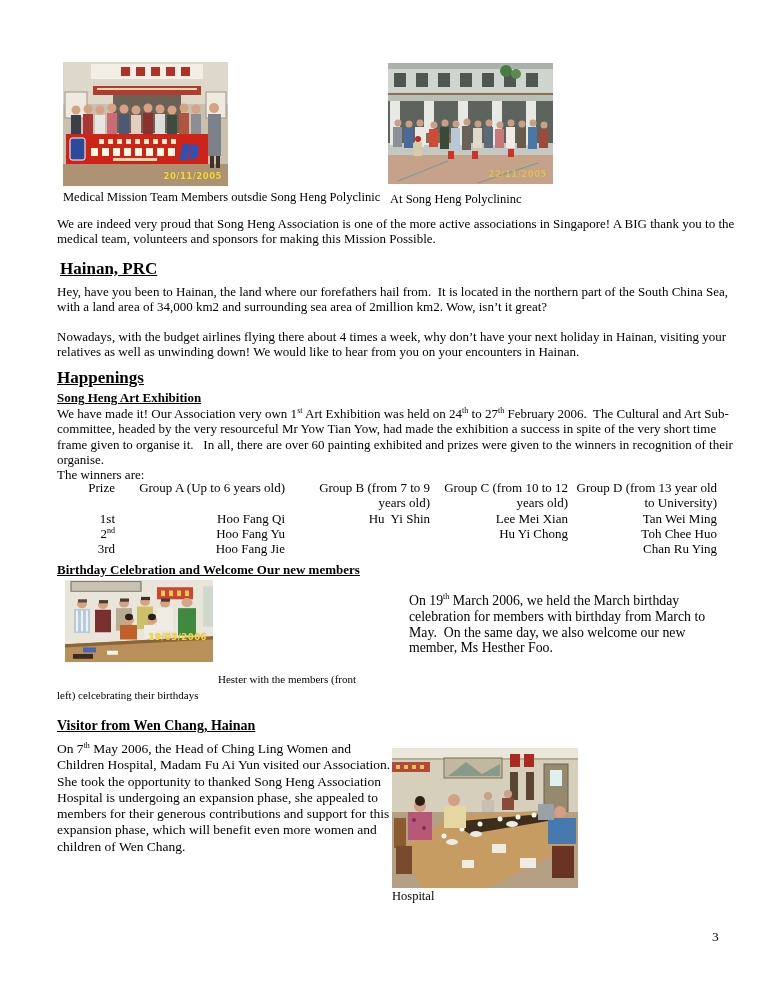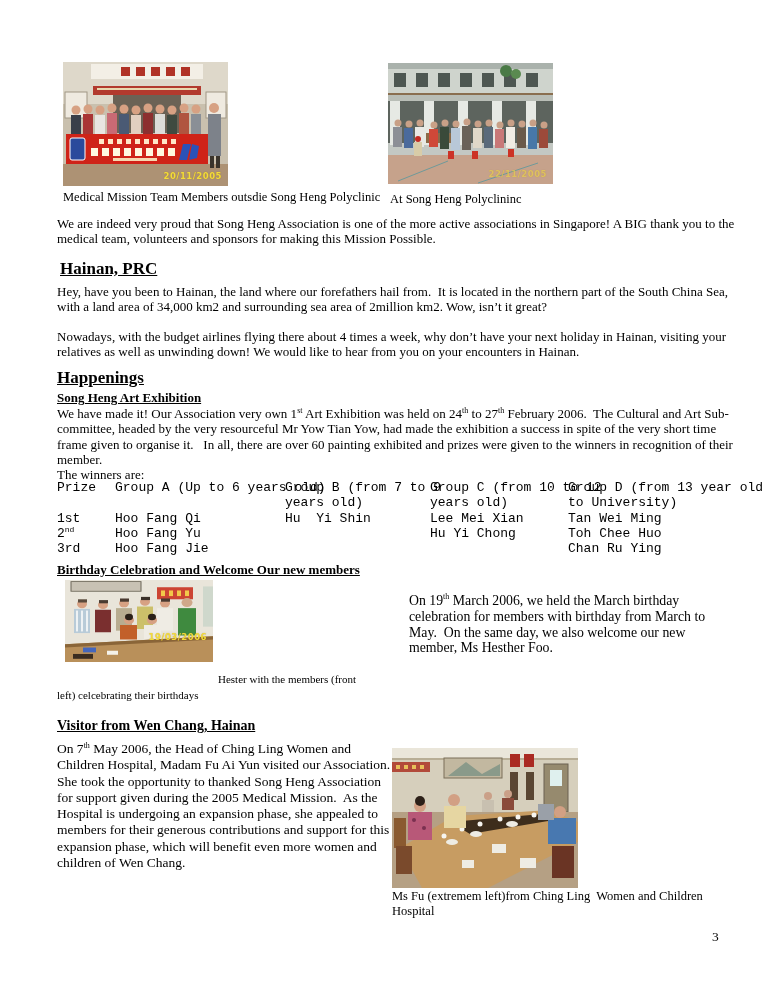--- a/index.html
+++ b/index.html
@@ -38,21 +38,21 @@
   #intro    { left:57px;  top:216px; width:665px; }
   #hainanTitle { left:60px; top:259px; }
   #hainanP1 { left:57px;  top:284px; width:665px; }
   #hainanP2 { left:57px;  top:329px; width:665px; }
   #happTitle{ left:57px;  top:368px; }
   #artTitle { left:57px;  top:390px; }
   #artBlock { left:57px;  top:406px; width:665px; }
   #winners  { left:57px;  top:480px; width:660px;
               border-collapse:collapse; table-layout:fixed;
               font-size:13px; line-height:15.3px; }
-  #winners td, #winners th { vertical-align:top; text-align:left; font-weight:normal; padding:0; white-space:pre;font-family:Liberation Mono, monospace; }
+  #winners td, #winners th { vertical-align:top; text-align:right; font-weight:normal; padding:0; white-space:pre; }
   #bdayTitle{ left:57px;  top:562px; }
   #photo3   { left:65px;  top:580px; width:148px; height:82px; }
   #bdayText { left:409px; top:593px; width:300px; font-size:13.8px; line-height:15.8px; }
   #bdayCapA { left:218px; top:672px; }
   #bdayCapB { left:57px;  top:688px; }
   #visTitle { left:57px;  top:717px; }
   #visText  { left:57px;  top:741px; width:340px; font-size:13.5px; line-height:16.3px; }
   #photo4   { left:392px; top:748px; width:186px; height:140px; }
   #cap4     { left:392px; top:889px; width:300px; }
   #pageNum  { left:712px; top:929px; font-size:13.5px; }
@@ -224,21 +224,21 @@
     <div class="ln">relatives as well as unwinding down! We would like to hear from you on your encounters in Hainan.</div>
   </div>
 
 <h2 class="abs hmain" id="happTitle">Happenings</h2>
 <h3 class="abs hsub" id="artTitle">Song Heng Art Exhibition</h3>
 <div class="abs body13" id="artBlock">
   <div>
       <div class="ln">We have made it! Our Association very own 1<sup>st</sup> Art Exhibition was held on 24<sup>th</sup> to 27<sup>th</sup> February 2006.  The Cultural and Art Sub-</div>
       <div class="ln">committee, headed by the very resourceful Mr Yow Tian Yow, had made the exhibition a success in spite of the very short time</div>
       <div class="ln">frame given to organise it.   In all, there are over 60 painting exhibited and prizes were given to the winners in recognition of their</div>
-      <div class="ln">member.</div>
+      <div class="ln">organise.</div>
     </div>
   <div class="ln">The winners are:</div>
 </div>
 
 <table class="abs" id="winners">
   <colgroup>
     <col style="width:58px">
       <col style="width:170px">
       <col style="width:145px">
       <col style="width:138px">
@@ -332,21 +332,20 @@
     <div class="ln">member, Ms Hesther Foo.</div>
   </div>
 <div class="abs caption13 ln" id="bdayCapA">Hester with the members (front</div>
 <div class="abs caption13 ln" id="bdayCapB">left) celcebrating their birthdays</div>
 
 <h3 class="abs hsub14" id="visTitle">Visitor from Wen Chang, Hainan</h3>
 <div class="abs" id="visText">
     <div class="ln">On 7<sup>th</sup> May 2006, the Head of Ching Ling Women and</div>
     <div class="ln">Children Hospital, Madam Fu Ai Yun visited our Association.</div>
     <div class="ln">She took the opportunity to thanked Song Heng Association</div>
-    <div class="ln">for support given during the 2005 Medical Mission.  As the</div>
     <div class="ln">Hospital is undergoing an expansion phase, she appealed to</div>
     <div class="ln">members for their generous contributions and support for this</div>
     <div class="ln">expansion phase, which will benefit even more women and</div>
     <div class="ln">children of Wen Chang.</div>
   </div>
 
 <figure class="photo" id="photo4">
   <svg viewBox="0 0 186 140" preserveAspectRatio="none">
     <rect width="186" height="140" fill="#d6cfbc"></rect>
     <rect width="186" height="10" fill="#eae6da"></rect>
@@ -398,17 +397,16 @@
       <rect x="52" y="58" width="22" height="22" fill="#e6d6a2"></rect>
     <circle cx="168" cy="64" r="6" fill="#d2a084"></circle>
       <rect x="156" y="70" width="28" height="26" fill="#4878b0"></rect>
     <rect x="146" y="56" width="16" height="16" fill="#9aa0a8"></rect>
     <rect x="160" y="98" width="22" height="32" fill="#6a3424"></rect>
     <rect x="2" y="70" width="12" height="30" fill="#8a5a30"></rect>
     <rect x="4" y="98" width="16" height="28" fill="#7a4a2c"></rect>
   </svg>
 </figure>
 <div class="abs caption" id="cap4">
-    <div class="ln">Ms Fu (extremem left)from Ching Ling  Women and Children</div>
     <div class="ln">Hospital</div>
   </div>
 
 <div class="abs" id="pageNum">3</div>
 
 </body></html>

